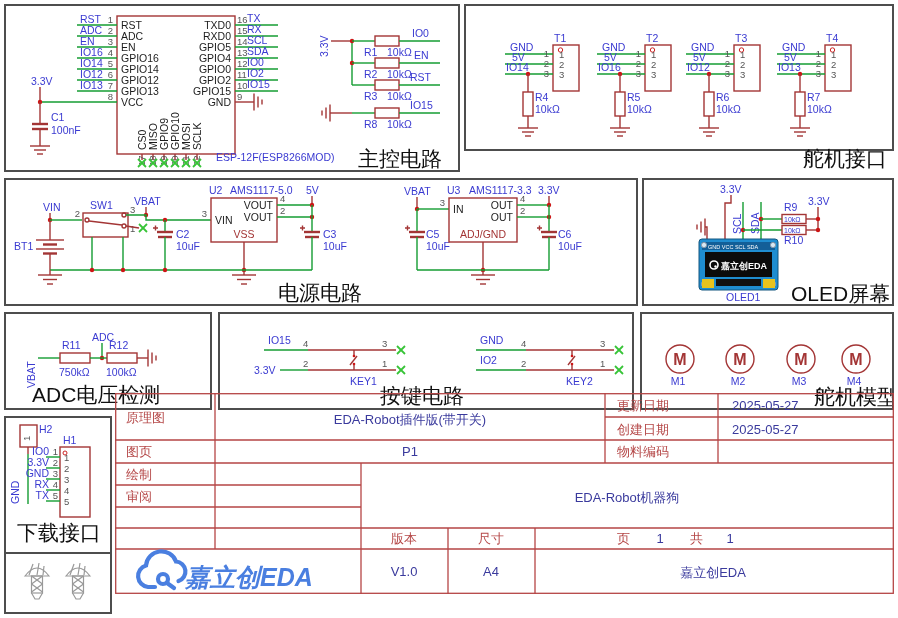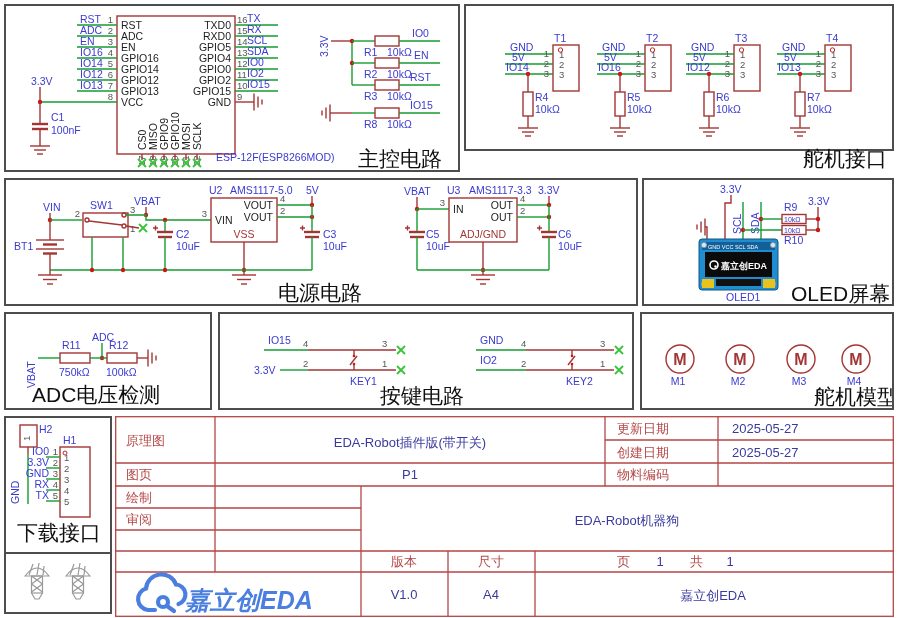--- a/index.html
+++ b/index.html
@@ -725,21 +725,21 @@
     <rect x="66.5" y="22" width="11" height="17"></rect>
     <line x1="66.5" y1="22" x2="77.5" y2="30"></line>
           <line x1="77.5" y1="22" x2="66.5" y2="30"></line>
           <line x1="66.5" y1="30" x2="77.5" y2="38"></line>
           <line x1="77.5" y1="30" x2="66.5" y2="38"></line>
     <path d="M66.5,39 L70,45 L74,45 L77.5,39"></path>
   </g>
 </svg>
 </div>
 
-<div id="tb" style="position:absolute;left:115px;top:416px;width:779px;height:147px">
+<div id="tb" style="position:absolute;left:115px;top:393px;width:779px;height:147px">
 <svg width="779" height="201" viewBox="0 0 779 201">
   <rect class="tl" x="0.7" y="0.7" width="777.6" height="199.6"></rect>
   <g>
     <line class="tl" x1="100" y1="0" x2="100" y2="156"></line>
     <line class="tl" x1="246" y1="70" x2="246" y2="201"></line>
     <line class="tl" x1="333" y1="135" x2="333" y2="201"></line>
     <line class="tl" x1="420" y1="135" x2="420" y2="201"></line>
     <line class="tl" x1="490" y1="0" x2="490" y2="70"></line>
     <line class="tl" x1="603" y1="0" x2="603" y2="70"></line>
     <line class="tl" x1="490" y1="24" x2="779" y2="24"></line>

